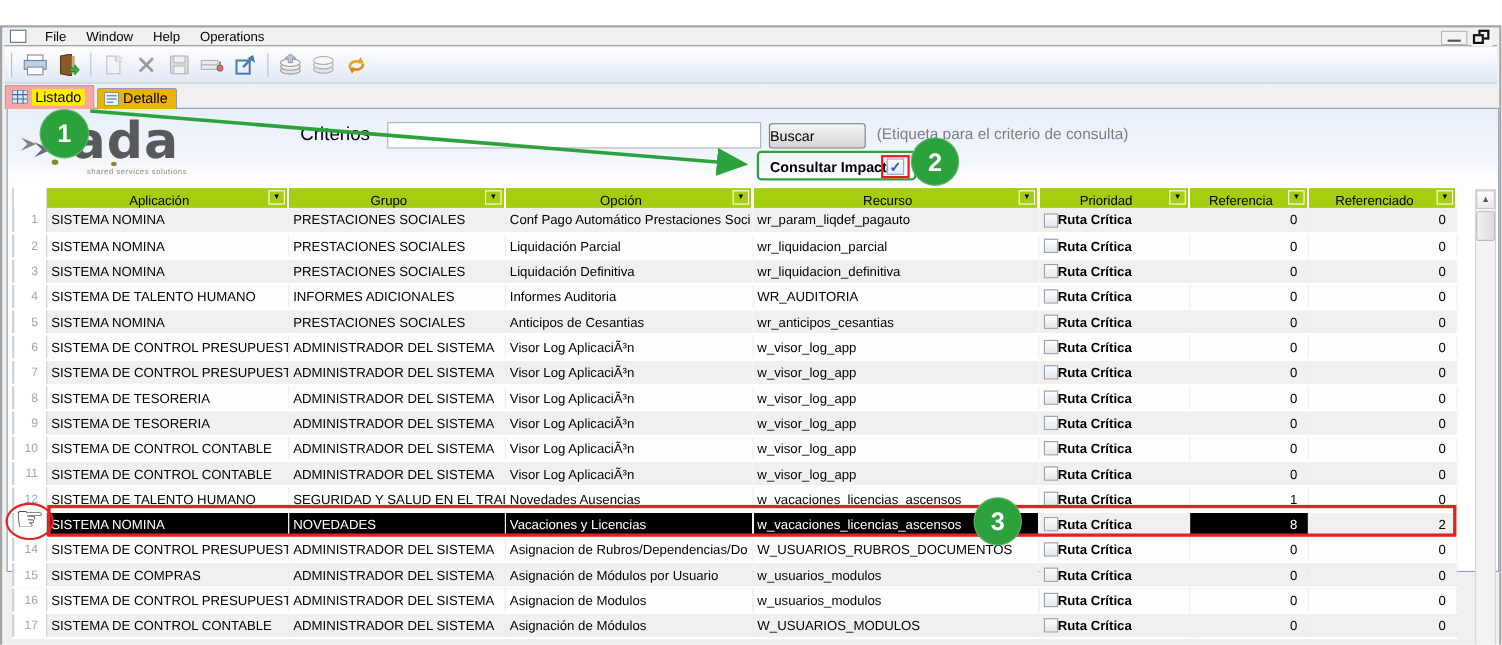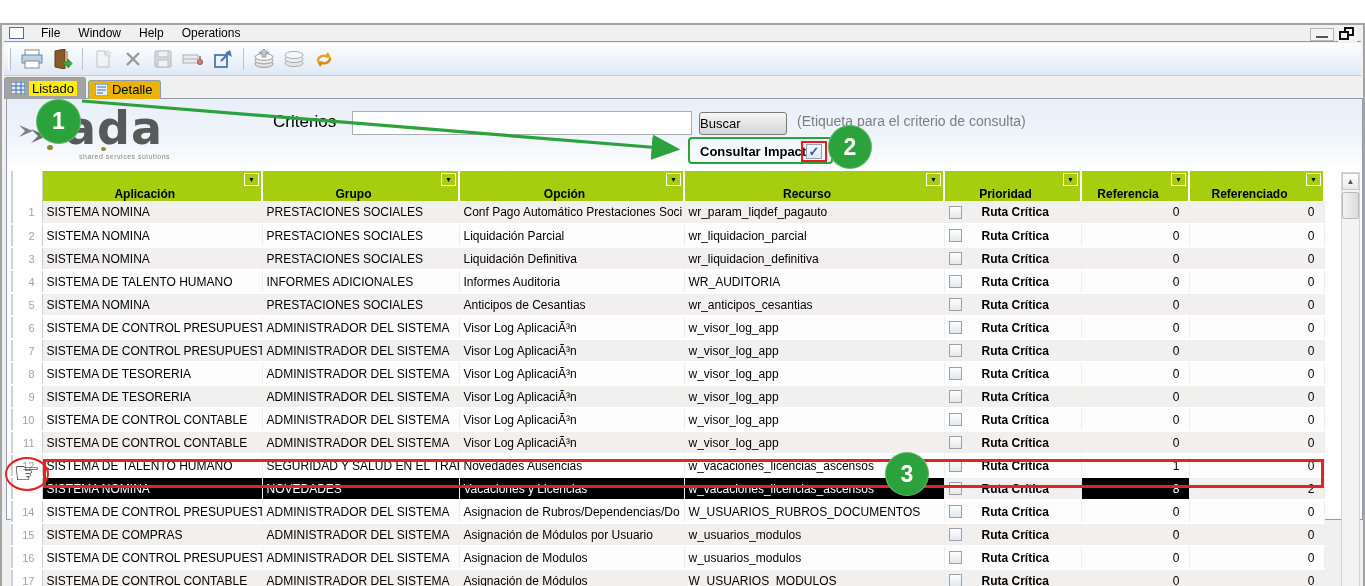--- a/index.html
+++ b/index.html
@@ -29,21 +29,21 @@
     border-bottom:1px solid #c3cdd9; display:flex; align-items:center;
   }
   .grip { width:3px; height:22px; border-left:1px solid #fff; border-right:1px solid #b5c1d2; margin:0 6px 0 4px; }
   .tbtn { width:28px; height:26px; display:flex; align-items:center; justify-content:center; margin:0 1px; }
   .tsep { width:1px; height:22px; background:#b8c3d4; margin:0 5px; }
   
   .tabstrip { position:absolute; left:2px; top:52px; height:22px; display:flex; align-items:flex-end; z-index:3; }
   .tab { display:flex; align-items:center; gap:4px; padding:2px 8px 3px 6px;
          border:1px solid #8d9cb0; border-bottom:none; border-radius:3px 3px 0 0;
          font-size:13px; color:#000; margin-right:2px; }
-  .tab.active { background:#a3a3a3; height:22px; position:relative; z-index:4; }
+  .tab.active { background:#fca5a5; height:22px; position:relative; z-index:4; }
   .tab.inactive { background:#eab308; height:19px; }
   .tab-label-hl { background:#ffee00; padding:0 3px; }
   
   .panel {
     position:absolute; left:4px; top:73px; width:1357px; height:422px;
     border:1px solid #8d9cb0;
     background:linear-gradient(180deg,#e9eff9 0px,#eff4fb 38px,#ffffff 72px,#ffffff 100%);
   }
   
   .logo { position:absolute; left:10px; top:10px; width:170px; height:55px; }
@@ -57,32 +57,32 @@
       background:linear-gradient(180deg,#f7f7f7,#e5e5e5 50%,#d5d5d5); border:1px solid #7a7a7a; border-radius:3px;
       font-size:13px; color:#000; line-height:21px; }
   .lbl-etiqueta { position:absolute; left:790px; top:14px; font-size:14px; color:#7e7e7e; }
   .ci-box { position:absolute; left:681px; top:38px; width:145px; height:27px; border:2px solid #2ca23c; border-radius:4px; }
   .ci-label { position:absolute; left:10px; top:5px; font-size:13px; font-weight:bold; color:#000; white-space:nowrap; }
   .ci-redbox { position:absolute; left:111px; top:2px; width:26px; height:21px; border:2px solid #e81c1c; }
   .ci-check { position:absolute; left:3px; top:1px; width:16px; height:15px; background:linear-gradient(180deg,#f7fafd,#dfe9f3); border:1px solid #8ea3bd; color:#2f5bb7; font-size:13px; font-weight:bold; line-height:14px; text-align:center; }
   
   table.grid { position:absolute; left:4px; top:72px; width:1312px; border-collapse:collapse; table-layout:fixed;
                border-left:2px solid #c9d2dd; z-index:1; }
-  .grid th { height:17px; background:#a4ce0e; color:#000; font-size:12px; font-weight:bold; text-align:center;
-             border-right:2px solid #fff; position:relative; padding:16px 16px 0 2px; overflow:hidden; white-space:nowrap; }
+  .grid th { height:17px; background:#a4ce0e; color:#000; font-size:12px; font-weight:normal; text-align:center;
+             border-right:2px solid #fff; position:relative; padding:4px 16px 0 2px; overflow:hidden; white-space:nowrap; }
   .grid th .filter { position:absolute; right:2px; top:1.5px; width:15px; height:13px; background:#a4ce0e;
              border:1px solid #fff; font-size:7px; line-height:11px; text-align:center; color:#000; }
   .grid td { height:23px; font-size:12px; color:#000; padding:0 4px; white-space:nowrap; overflow:hidden;
              border-bottom:2px solid #fff; border-right:1px solid #ededed; }
   .grid tr.odd td { background:#f1f0ee; }
   .grid tr.even td { background:#fdfdfd; }
   .grid td.numcell { color:#9fa3b8; font-size:11px; text-align:right; padding-right:7px; background:#fff !important; border-right:1px solid #cfcfcf; }
   .grid td.right { text-align:right; padding-right:9px; }
   .grid tr.selected td.sel { background:#000 !important; color:#fff; }
-  .prio { display:flex; align-items:center; gap:20px; }
+  .prio { display:flex; align-items:center; gap:0; }
   .cbx { width:13px; height:13px; border:1px solid #98a2ac; background:linear-gradient(180deg,#fefefe,#e4e8ec); flex:0 0 auto; }
   .prio b { font-size:12px; }
   
   .vscroll { position:absolute; left:1334px; top:73px; width:19px; height:489px; background:#f3f3f3; border:1px solid #d4d4d4; }
   .vs-btn { position:absolute; left:0; width:17px; height:17px; background:linear-gradient(180deg,#fdfdfd,#e8e8e8); border:1px solid #c9c9c9; color:#555; font-size:8px; text-align:center; line-height:16px; }
   .vs-up { top:0; }
   .vs-thumb { position:absolute; left:0; top:19px; width:17px; height:27px; background:linear-gradient(90deg,#f2f2f2,#dcdcdc); border:1px solid #b9b9b9; border-radius:2px; }
   
   .ann-circle { position:absolute; width:45px; height:45px; border-radius:50%; background:#2ca23c;
       color:#fff; font-size:23px; font-weight:bold; display:flex; align-items:center; justify-content:center; z-index:9;

